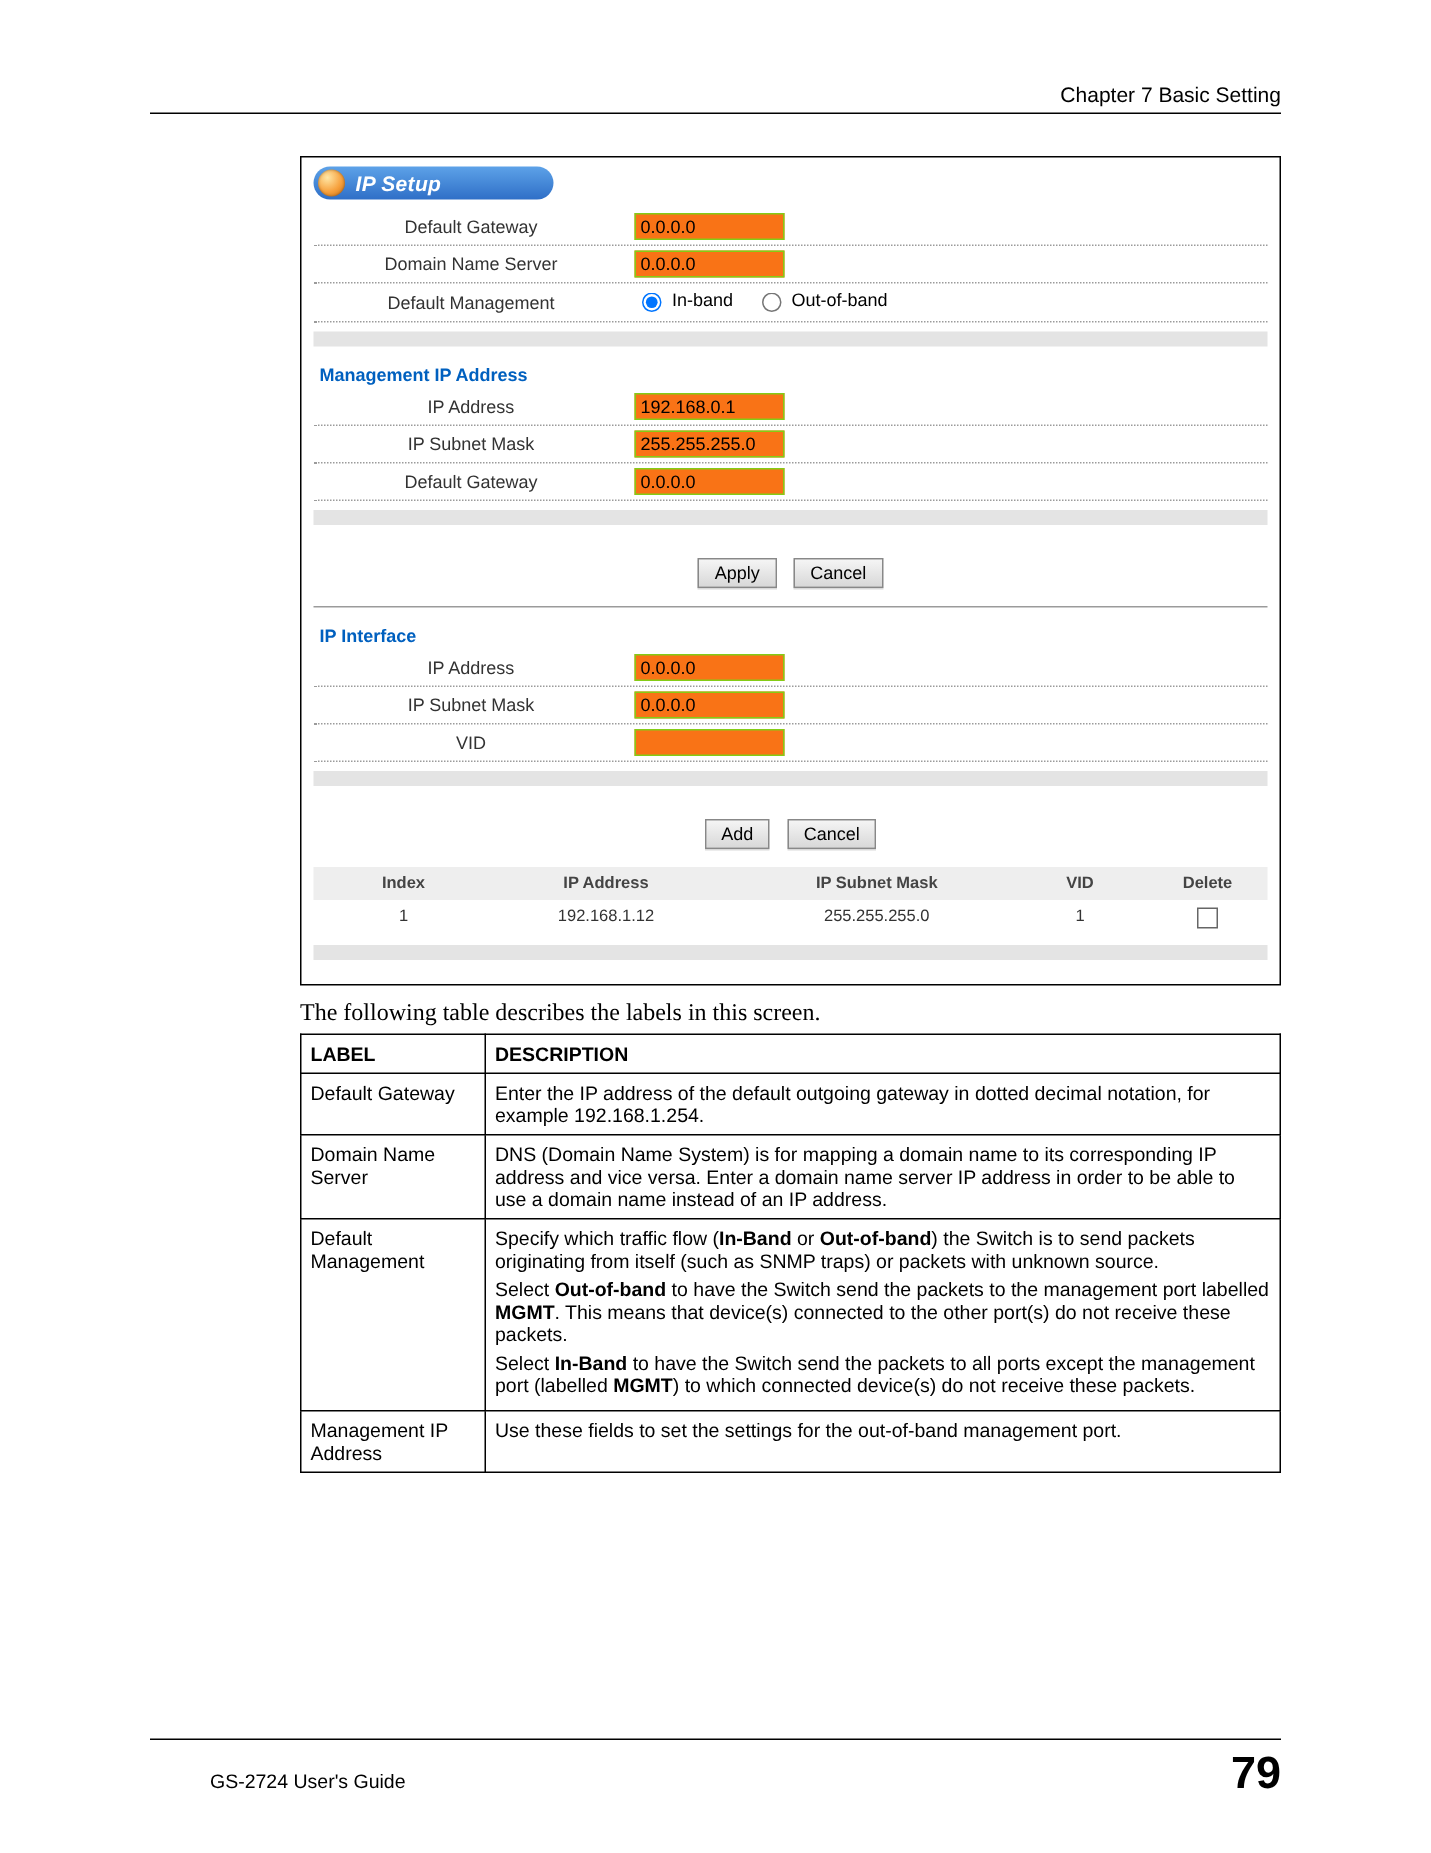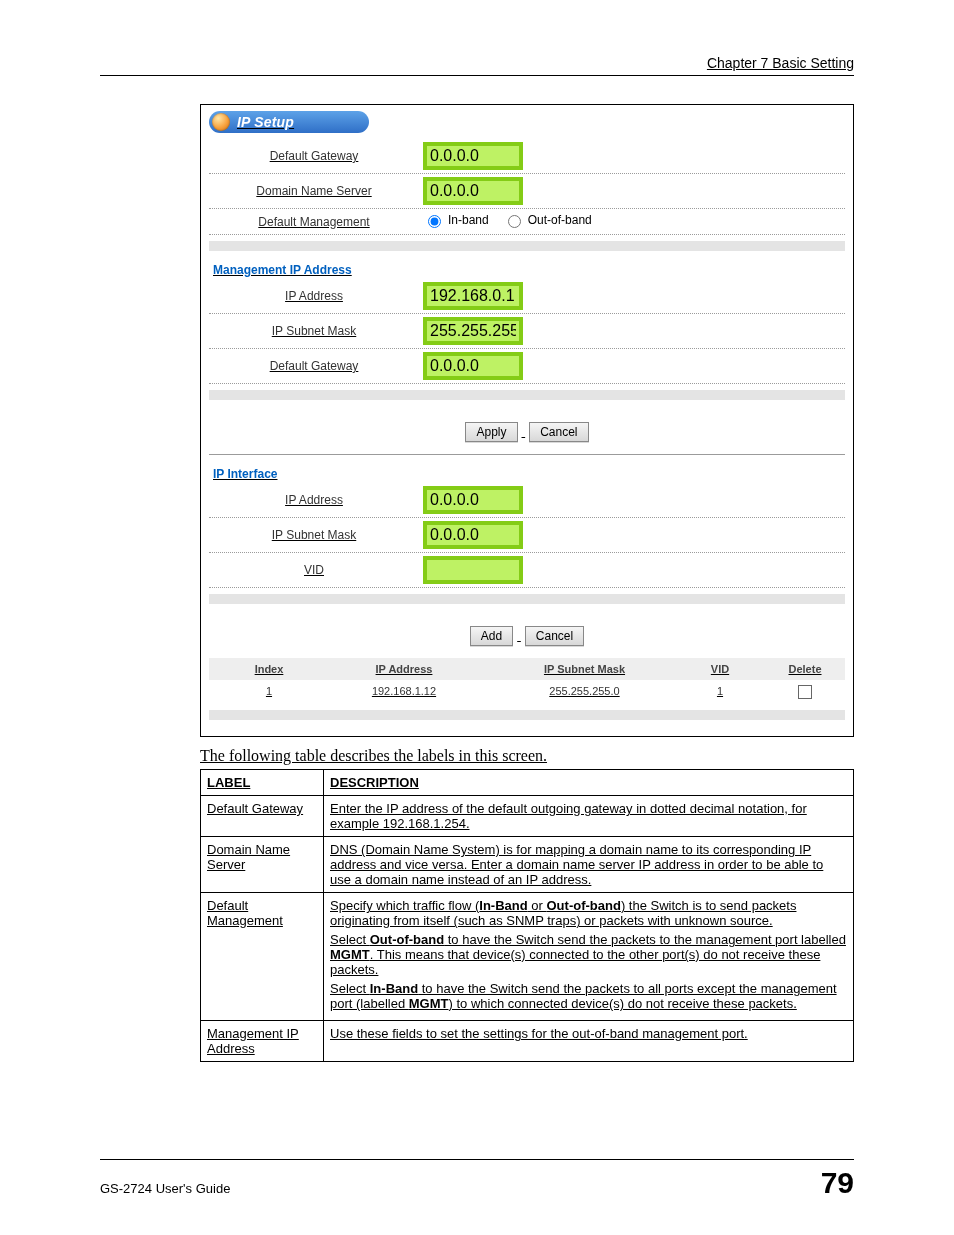--- a/index.html
+++ b/index.html
@@ -10,21 +10,20 @@
     font-size: 13px;
     color: #000;
   }
   .page {
     width: 954px;
     height: 1235px;
     margin: 0 auto;
     position: relative;
     box-sizing: border-box;
     padding: 55px 100px 40px 100px;
-    text-decoration: underline;
   }
   .header-line {
     border-bottom: 1px solid #000;
     padding-bottom: 4px;
     text-align: right;
     font-size: 14px;
     margin-bottom: 28px;
   }
   .content {
     margin-left: 100px;
@@ -98,24 +97,24 @@
     font-size: 12px;
     color: #333;
   }
   .val {
     flex: 1;
     padding-left: 4px;
   }
   .tin {
     width: 100px;
     font-family: Arial, sans-serif;
-    font-size: 16px;
+    font-size: 12px;
     padding: 1px 3px;
-    border: 4px solid #84cc16;
-    background: #bef264;
+    border: 1px solid #84cc16;
+    background: #f97316;
     box-sizing: border-box;
   }
   .radio-pair {
     font-size: 12px;
     display: inline-flex;
     align-items: center;
     gap: 4px;
   }
   .radio-pair label { margin-right: 10px; }
   .btnrow {
@@ -190,21 +189,21 @@
     position: absolute;
     left: 100px;
     right: 100px;
     bottom: 35px;
     border-top: 1px solid #000;
     padding-top: 6px;
     display: flex;
     justify-content: space-between;
     align-items: baseline;
   }
-  .footer .left { font-size: 13px; }
+  .footer .left { font-size: 13px; margin-left: 40px; }
   .footer .page-no { font-size: 30px; font-weight: bold; }
 </style>
 </head>
 <body>
 
 <div class="page">
   <div class="header-line">Chapter 7 Basic Setting</div>
 
   <div class="content">
 

